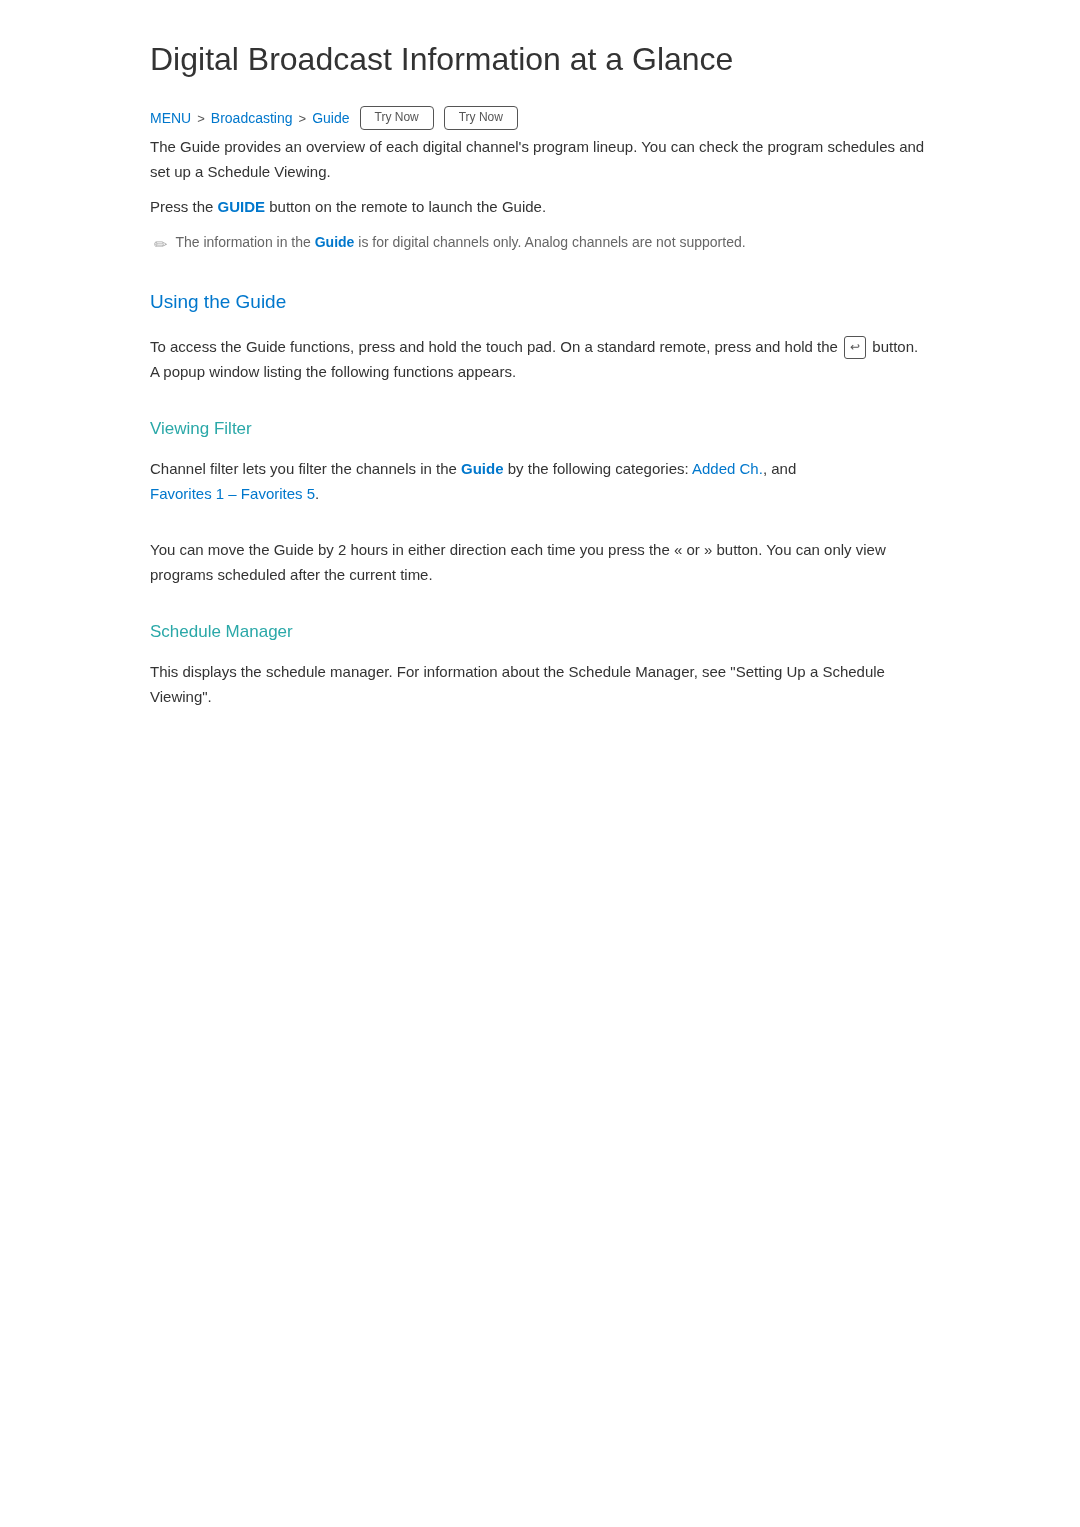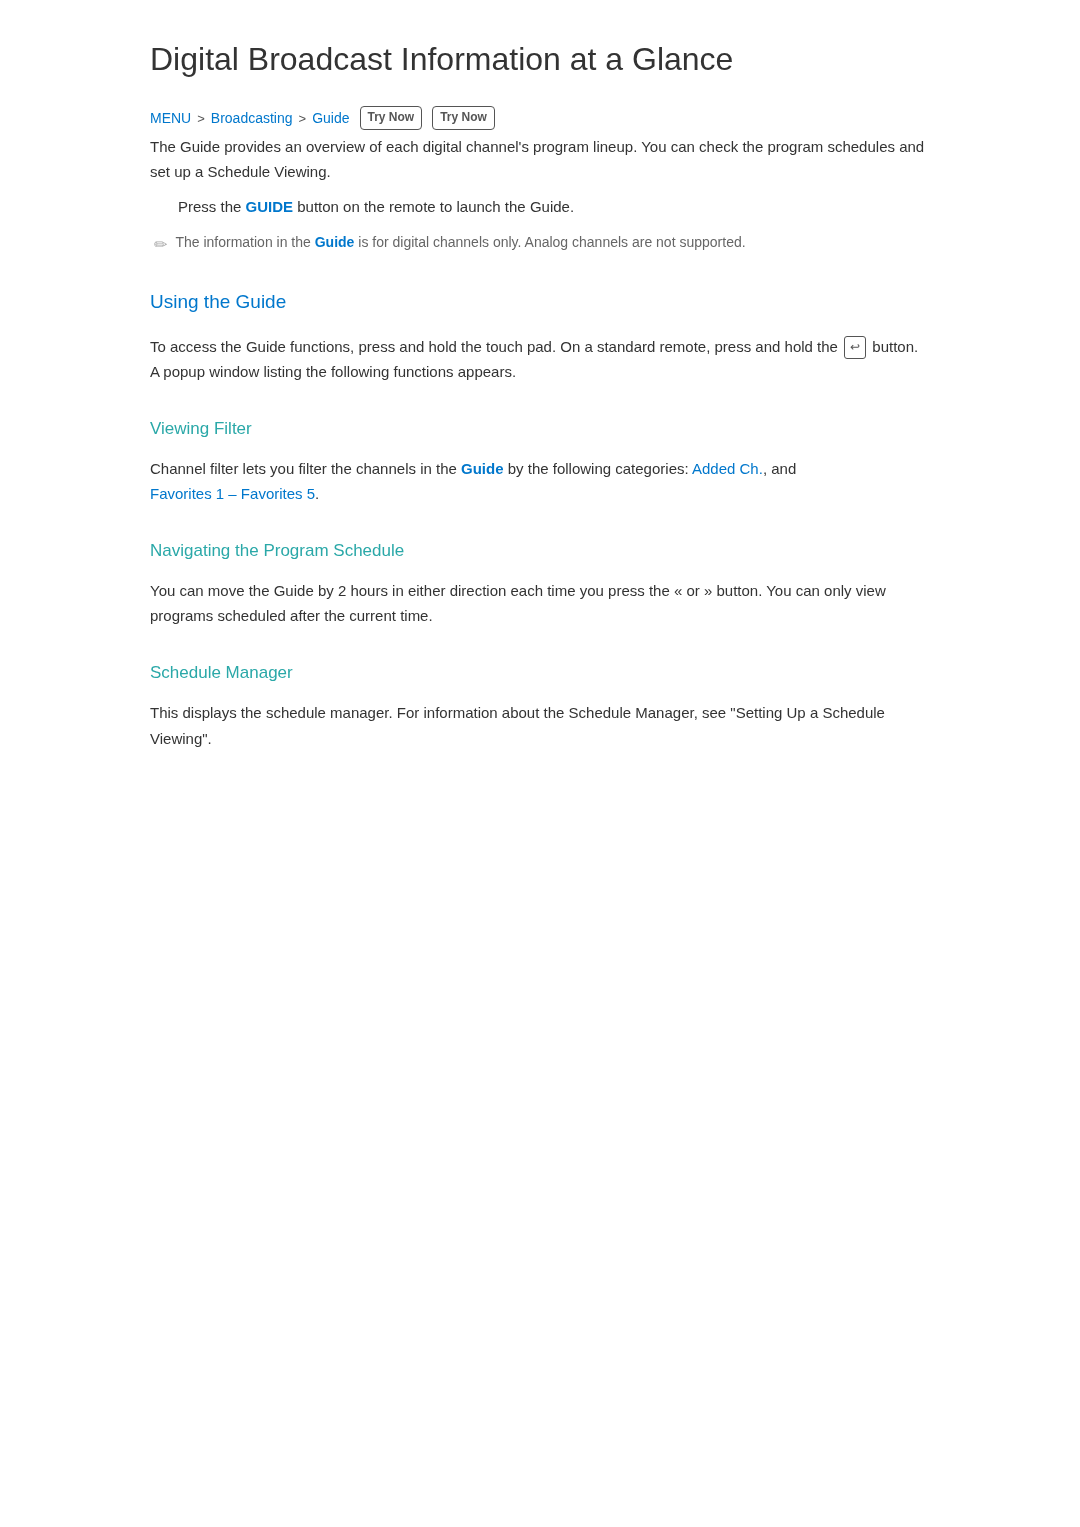--- a/index.html
+++ b/index.html
@@ -45,39 +45,37 @@
 
     .breadcrumb-separator {
       color: #555555;
       font-size: 13px;
     }
 
     .try-now-badge {
       display: inline-block;
       border: 1.5px solid #555555;
       border-radius: 4px;
-      padding: 1px 7px;
+      padding: 1px 14px;
       font-size: 12px;
       color: #555555;
       margin-left: 4px;
-      font-weight: bold;
     }
 
     .intro-text {
       font-size: 15px;
       color: #333333;
       margin-bottom: 10px;
       line-height: 1.7;
     }
 
     .press-guide-text {
       font-size: 15px;
       color: #333333;
       margin-bottom: 12px;
-      margin-left: 28px;
     }
 
     .guide-keyword {
       color: #0077cc;
       font-weight: 600;
     }
 
     .note-block {
       display: flex;
       align-items: flex-start;
@@ -177,21 +175,20 @@
   <h2 class="section-title-main">Using the Guide</h2>
   <p class="section-body">
     <span>To access the Guide functions, press and hold the touch pad. On a standard remote, press and hold the </span><span class="button-icon">↩</span><span> button. A popup window listing the following functions appears.</span>
   </p>
 
   <h3 class="subsection-title">Viewing Filter</h3>
   <p class="subsection-body">
     <span>Channel filter lets you filter the channels in the </span><span class="guide-keyword">Guide</span><span> by the following categories: </span><span class="link-text">Added Ch.</span><span>, and</span><br><span class="link-text">Favorites 1 – Favorites 5</span><span>.</span>
   </p>
 
-  <h3 class="subsection-title">Navigating the Program Schedule</h3>
   <p class="subsection-body">
     <span>You can move the Guide by 2 hours in either direction each time you press the </span><span>«</span><span> or </span><span>»</span><span> button. You can only view programs scheduled after the current time.</span>
   </p>
 
   <h3 class="subsection-title">Schedule Manager</h3>
   <p class="subsection-body">This displays the schedule manager. For information about the Schedule Manager, see "Setting Up a Schedule Viewing".</p>
 
 </div>
 
 </body></html>

